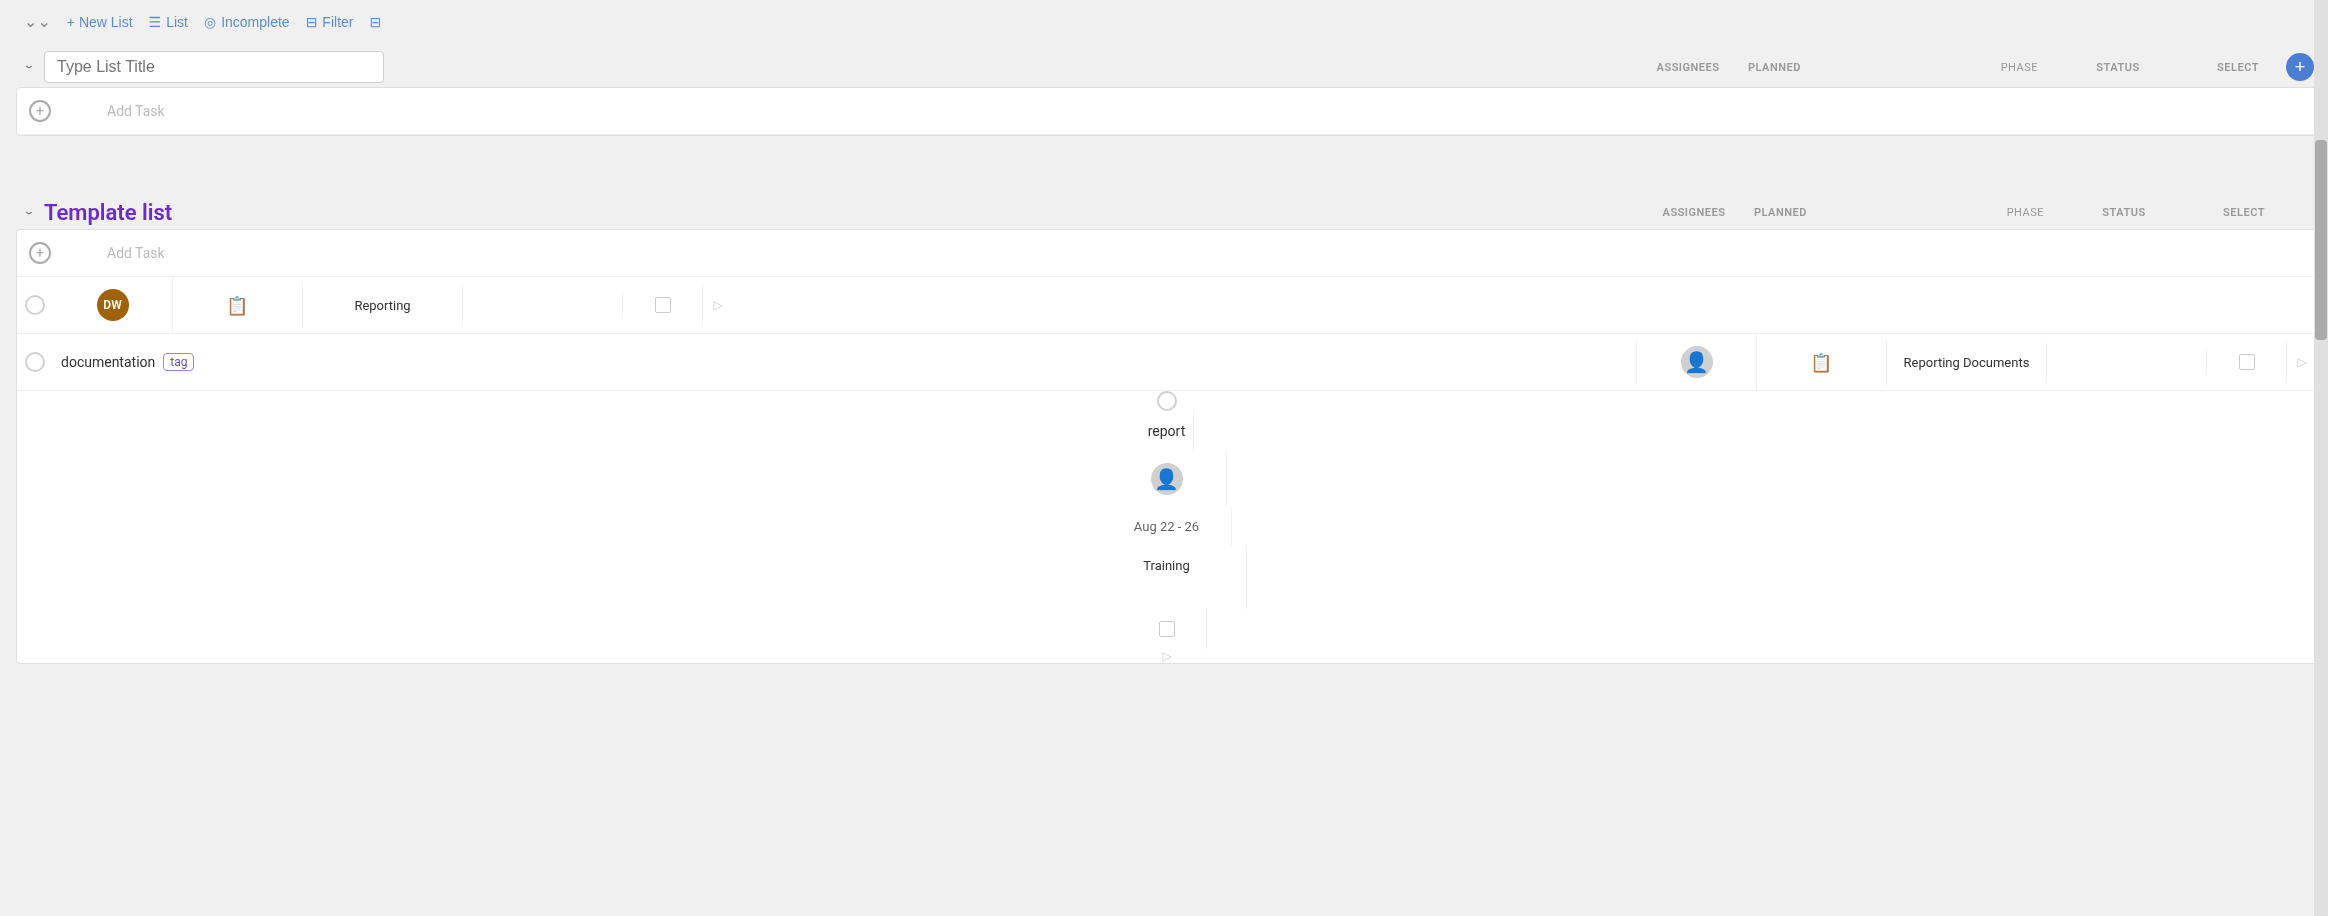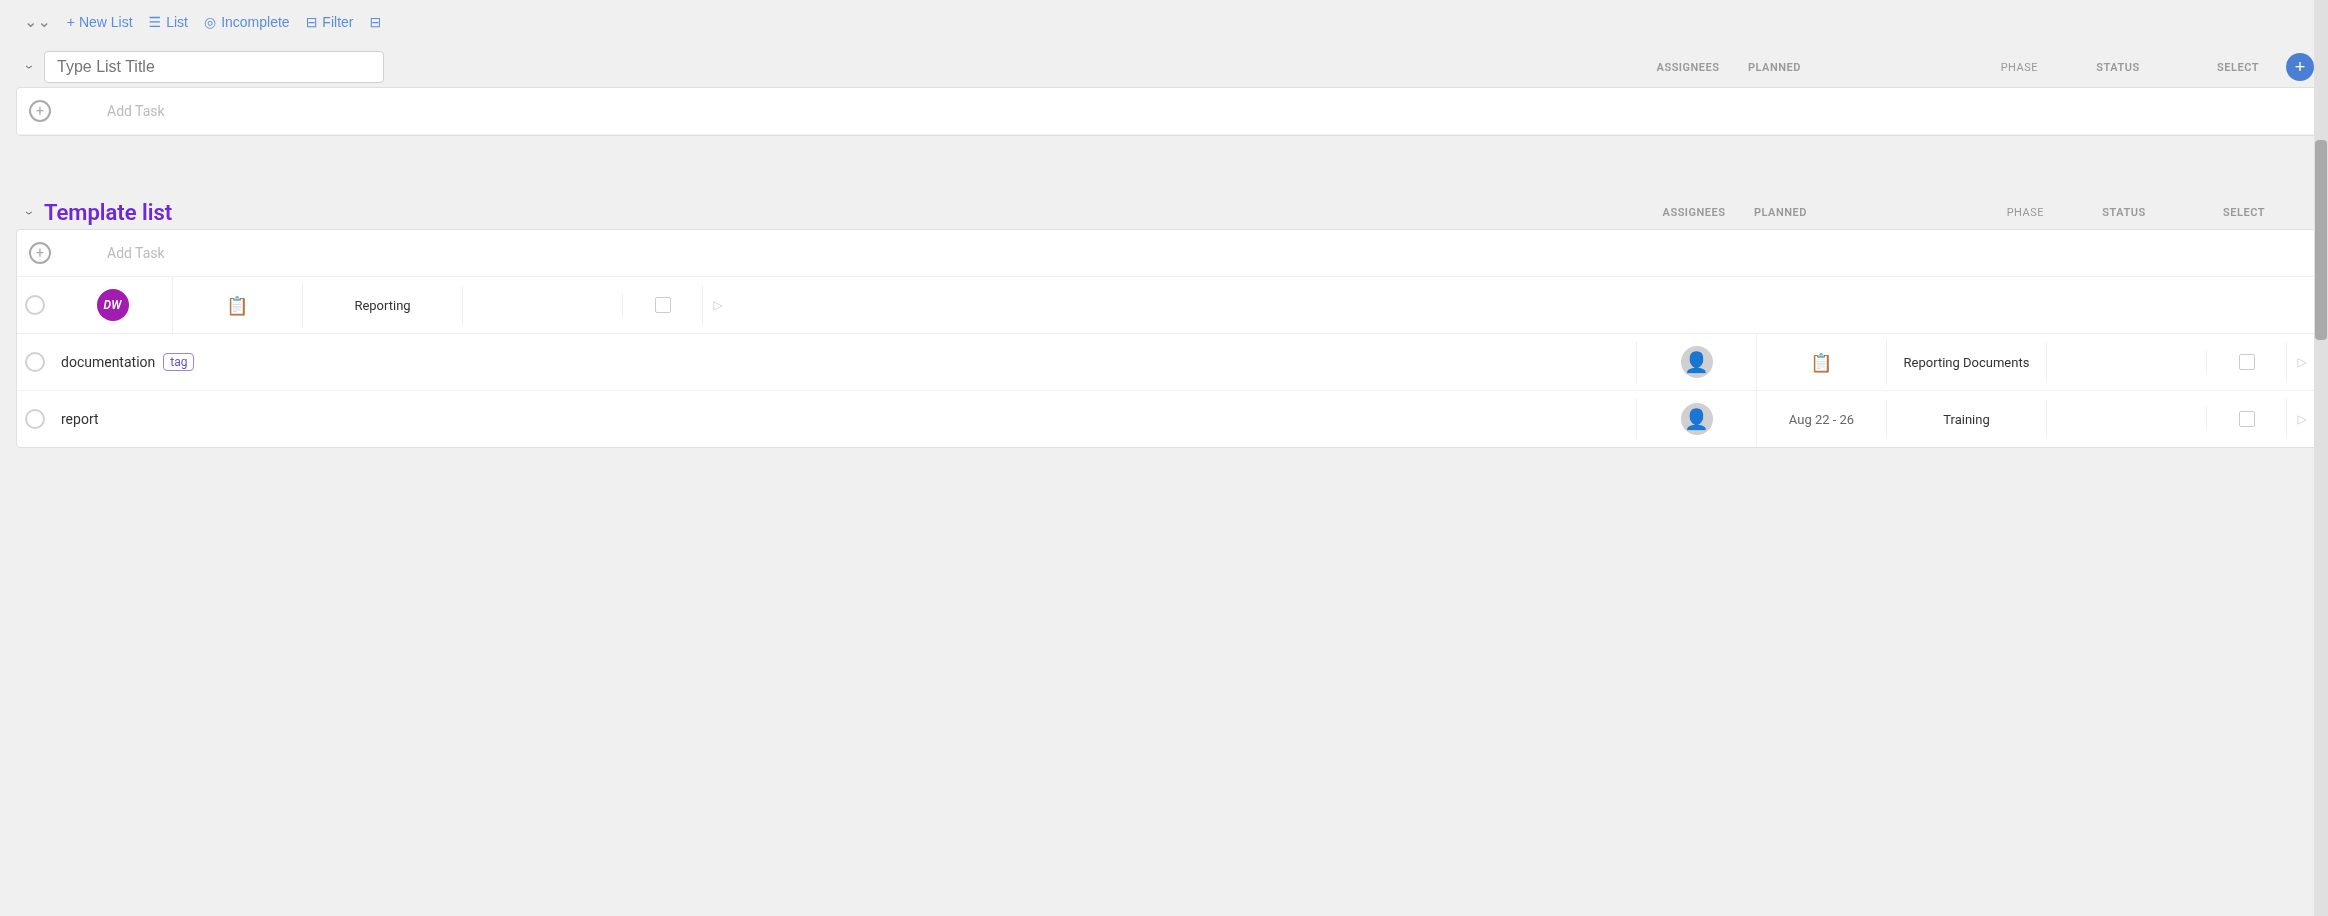--- a/index.html
+++ b/index.html
@@ -164,20 +164,21 @@
     
     .task-row {
       display: flex;
       align-items: center;
       padding: 0;
       border-bottom: 1px solid #f0f0f0;
       min-height: 52px;
     }
     .task-row:last-child {
       border-bottom: none;
+      flex-direction: column;
     }
     .task-row-checkbox {
       width: 36px;
       display: flex;
       align-items: center;
       justify-content: center;
       flex-shrink: 0;
     }
     .circle-checkbox {
       width: 20px;
@@ -217,22 +218,21 @@
       height: 32px;
       border-radius: 50%;
       display: flex;
       align-items: center;
       justify-content: center;
       font-size: 12px;
       font-weight: 600;
       color: #fff;
     }
     .avatar-dw {
-      background: #a21caf;
-      font-style: italic;
+      background: #a16207;
     }
     .avatar-person {
       background: #d0d0d0;
     }
     .task-row-planned {
       width: 130px;
       display: flex;
       align-items: center;
       justify-content: center;
       border-right: 1px solid #f0f0f0;

